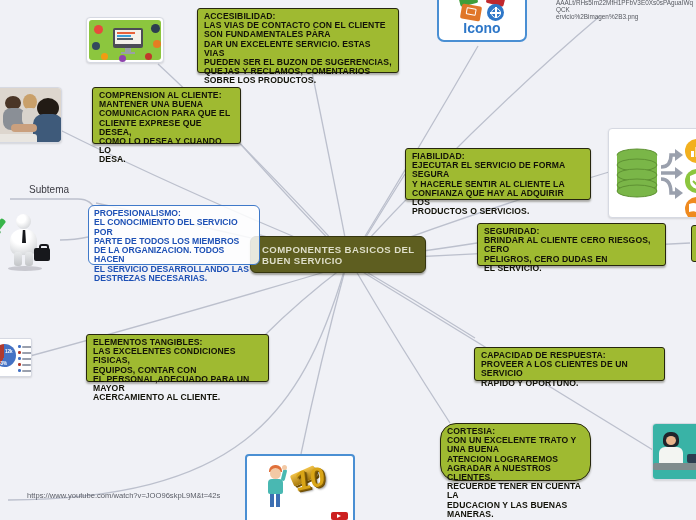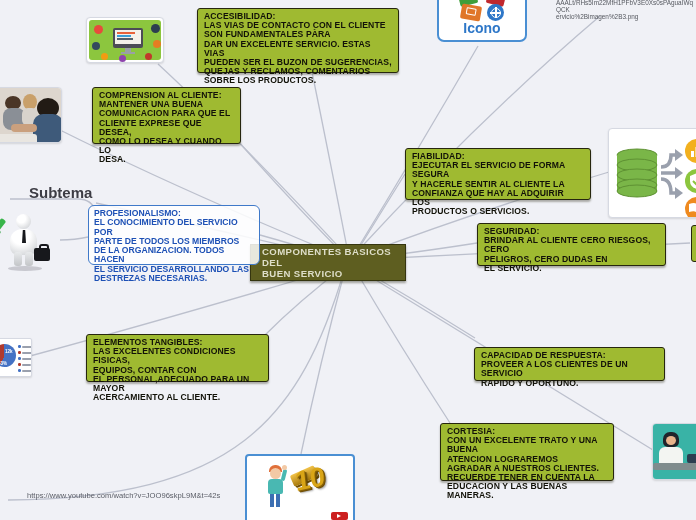--- a/index.html
+++ b/index.html
@@ -5,33 +5,33 @@
   html,body{margin:0;padding:0;background:#e9ebf2;}
   *{box-sizing:border-box;font-family:"Liberation Sans","DejaVu Sans",sans-serif;}
   #canvas{position:relative;width:696px;height:520px;background:#f0f1f6;overflow:hidden;}
   #connectors{position:absolute;left:0;top:0;width:696px;height:520px;}
   #connectors path{fill:none;stroke:#bcc0cd;stroke-width:1.3;}
 
   .topic{position:absolute;background:#9fba31;border:1.6px solid #26260e;border-radius:3px;
          padding:3px 6px;box-shadow:0 2px 2px rgba(40,40,20,.35);cursor:pointer;}
   .topic-text{white-space:pre-line;font-size:8.6px;font-weight:bold;color:#121208;line-height:9.2px;letter-spacing:.1px;}
 
-  .center-node{position:absolute;left:250px;top:244px;width:156px;height:37px;background:#5e5e20;
-         border:1.6px solid #35350f;border-radius:0;box-shadow:0 2px 2px rgba(40,40,20,.4);
+  .center-node{position:absolute;left:250px;top:236px;width:176px;height:37px;background:#5e5e20;
+         border:1.6px solid #35350f;border-radius:6px;box-shadow:0 2px 2px rgba(40,40,20,.4);
          display:flex;align-items:center;padding-left:11px;cursor:pointer;}
   .center-text{white-space:pre-line;font-size:9.6px;font-weight:bold;color:#dedec9;line-height:11px;letter-spacing:.4px;}
 
   .pro-node{position:absolute;left:88px;top:205px;width:172px;height:60px;background:rgba(255,255,255,.85);
          border:1.6px solid #3f79c9;border-radius:6px;padding:3px 5px;cursor:pointer;}
   .pro-text{white-space:pre-line;font-size:8.6px;font-weight:bold;color:#1d50b5;line-height:9.3px;}
 
   .card{position:absolute;background:#fff;border:2px solid #4a8fd3;border-radius:7px;cursor:pointer;}
   .imgcard{position:absolute;background:#fff;border:1px solid #d6d9e2;border-radius:4px;overflow:hidden;cursor:pointer;box-shadow:0 1px 2px rgba(0,0,0,.12);}
 
-  .floating-label{position:absolute;font-size:15px;color:#3c3c44;cursor:pointer;font-weight:bold;}
+  .floating-label{position:absolute;font-size:10px;color:#3c3c44;cursor:pointer;}
   .url-text{position:absolute;font-size:7.6px;color:#5a5d66;cursor:pointer;}
   .tiny-url{position:absolute;left:556px;top:0px;width:140px;font-size:6.4px;line-height:6.8px;color:#55585f;
             white-space:pre-line;word-break:break-all;cursor:pointer;}
 
   
   .devices-art{position:absolute;left:2px;top:2px;right:2px;bottom:2px;background:#8cc63e;border-radius:3px;}
   .monitor{position:absolute;left:24px;top:8px;width:30px;height:20px;background:#4c4c55;border-radius:2px;}
   .monitor .scr{position:absolute;left:2px;top:2px;right:2px;bottom:4px;background:#f4f1ea;}
   .monitor .bar{position:absolute;left:4px;height:2px;background:#e8633a;}
   .monitor .stand{position:absolute;left:12px;top:20px;width:6px;height:4px;background:#9aa0a6;}
@@ -169,21 +169,21 @@
 PELIGROS, CERO DUDAS EN
 EL SERVICIO.</div>
   </div>
 
   <div class="topic" style="left:474px;top:323px;width:191px;height:34px;margin-top:24px;">
     <div class="topic-text">CAPACIDAD DE RESPUESTA:
 PROVEER A LOS CLIENTES DE UN SERVICIO
 RAPIDO Y OPORTUNO.</div>
   </div>
 
-  <div class="topic" style="left:440px;top:423px;width:174px;height:58px;">
+  <div class="topic" style="left:440px;top:423px;width:151px;height:58px;border-radius:16px;">
     <div class="topic-text">CORTESIA:
 CON UN EXCELENTE TRATO Y UNA BUENA
 ATENCION LOGRAREMOS
 AGRADAR A NUESTROS CLIENTES.
 RECUERDE TENER EN CUENTA LA
 EDUCACION Y LAS BUENAS MANERAS.</div>
   </div>
 
   <div class="sliver"></div>
 

